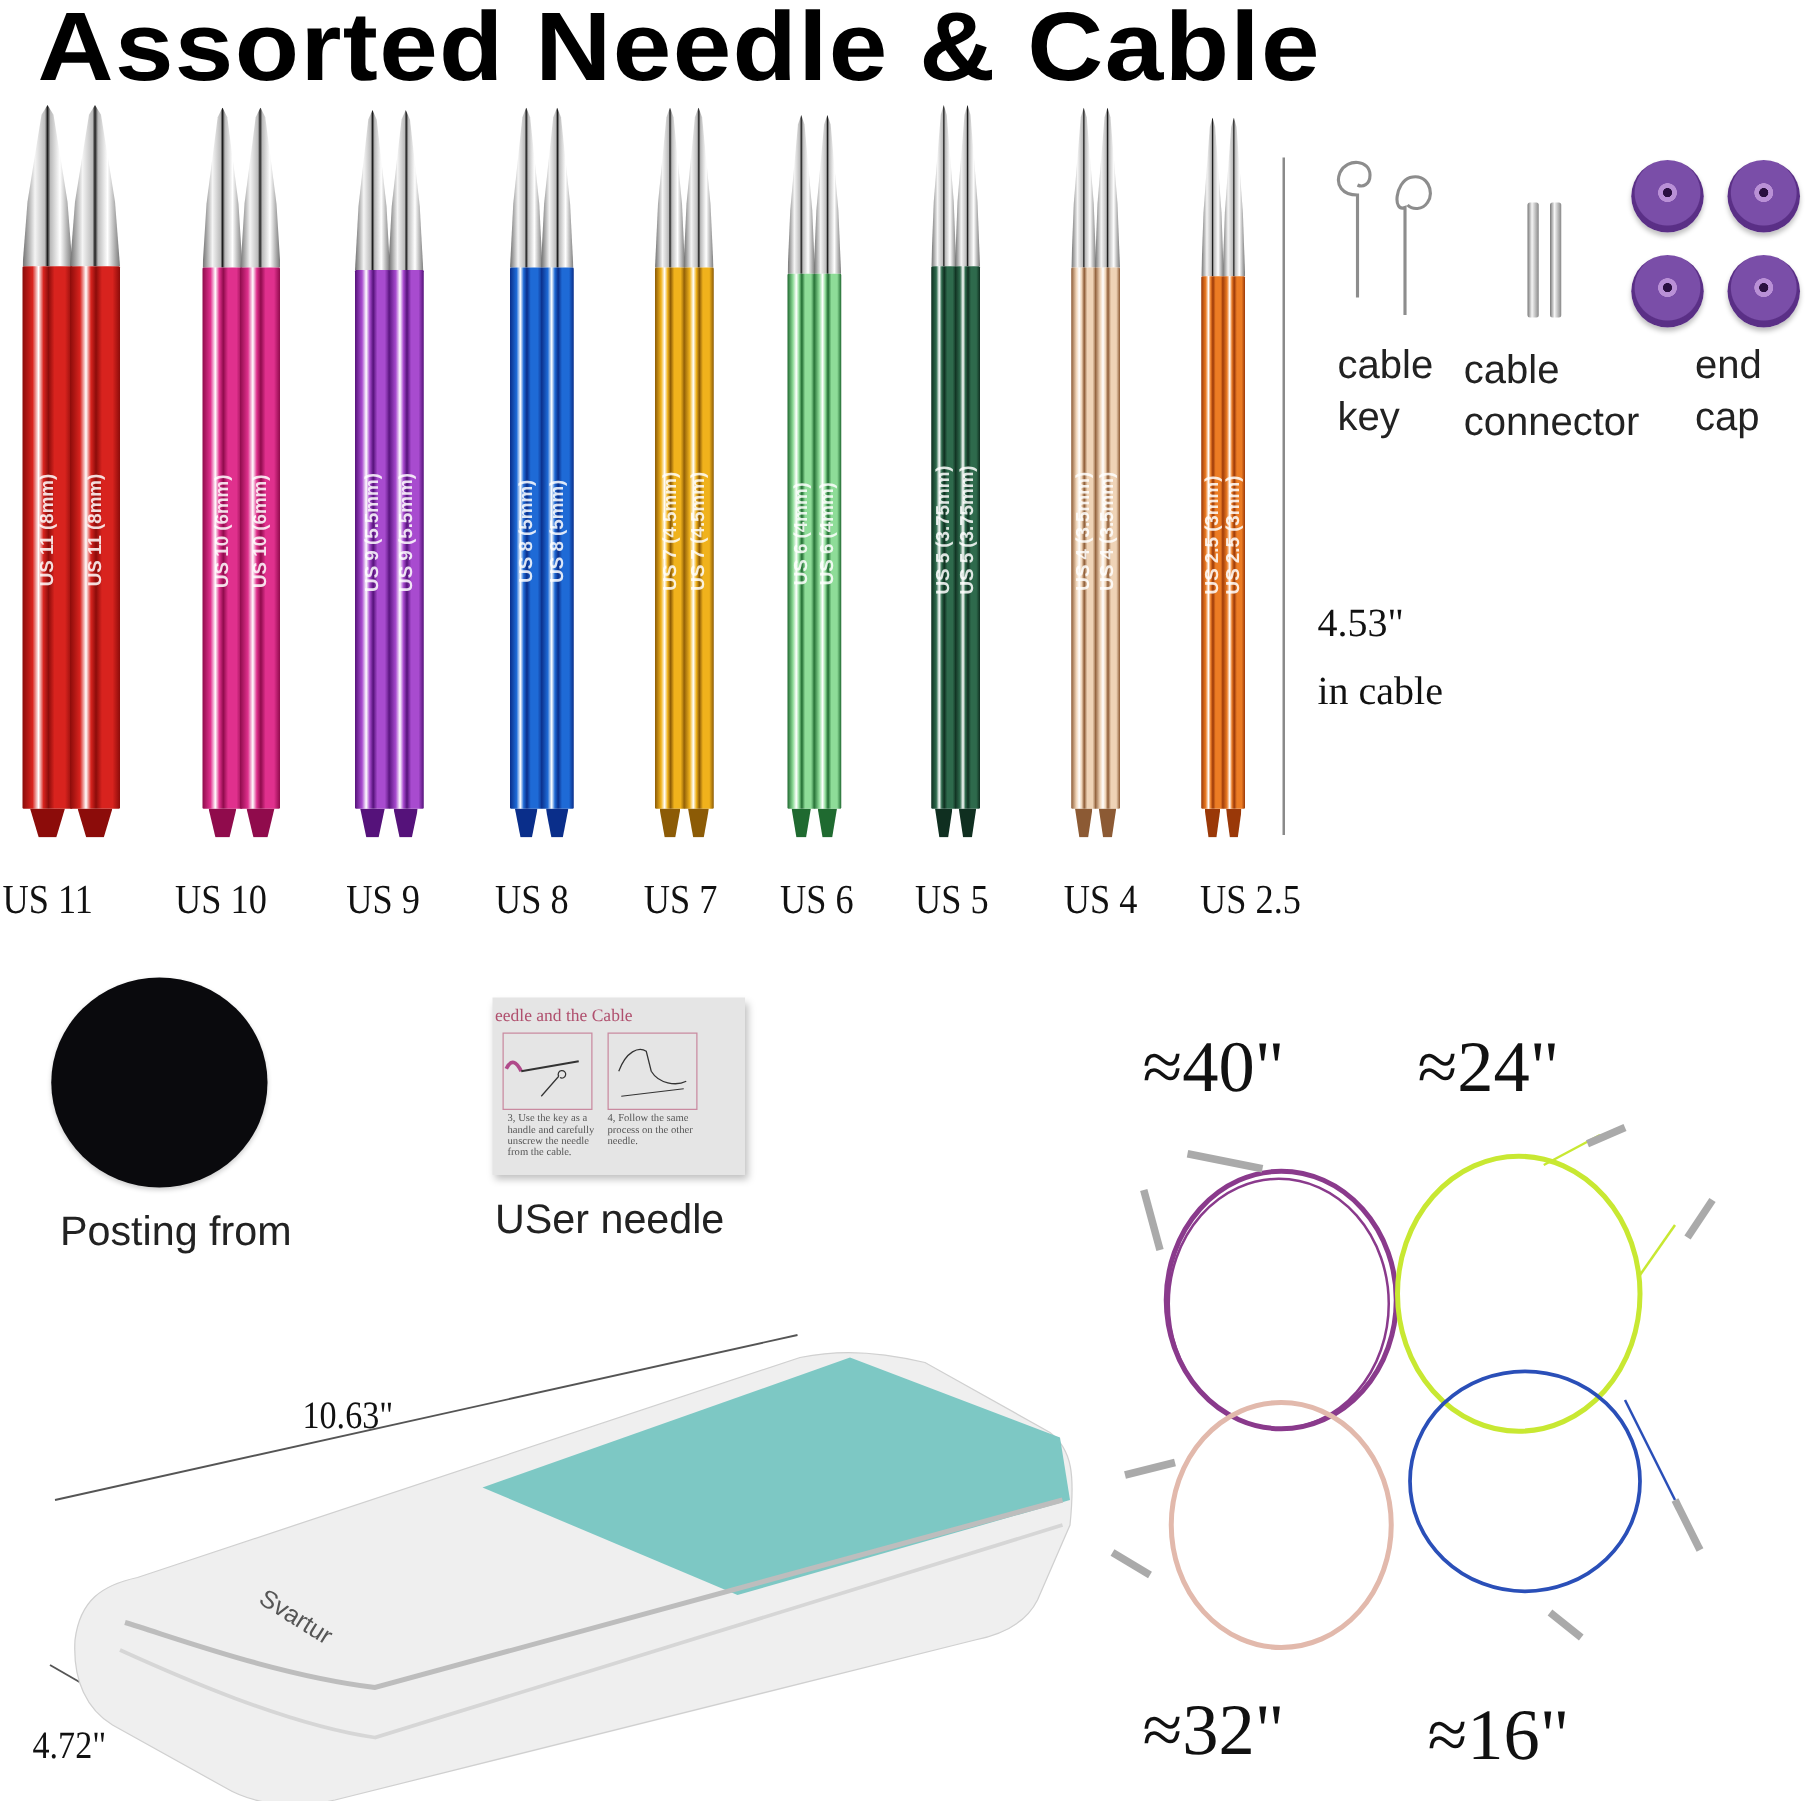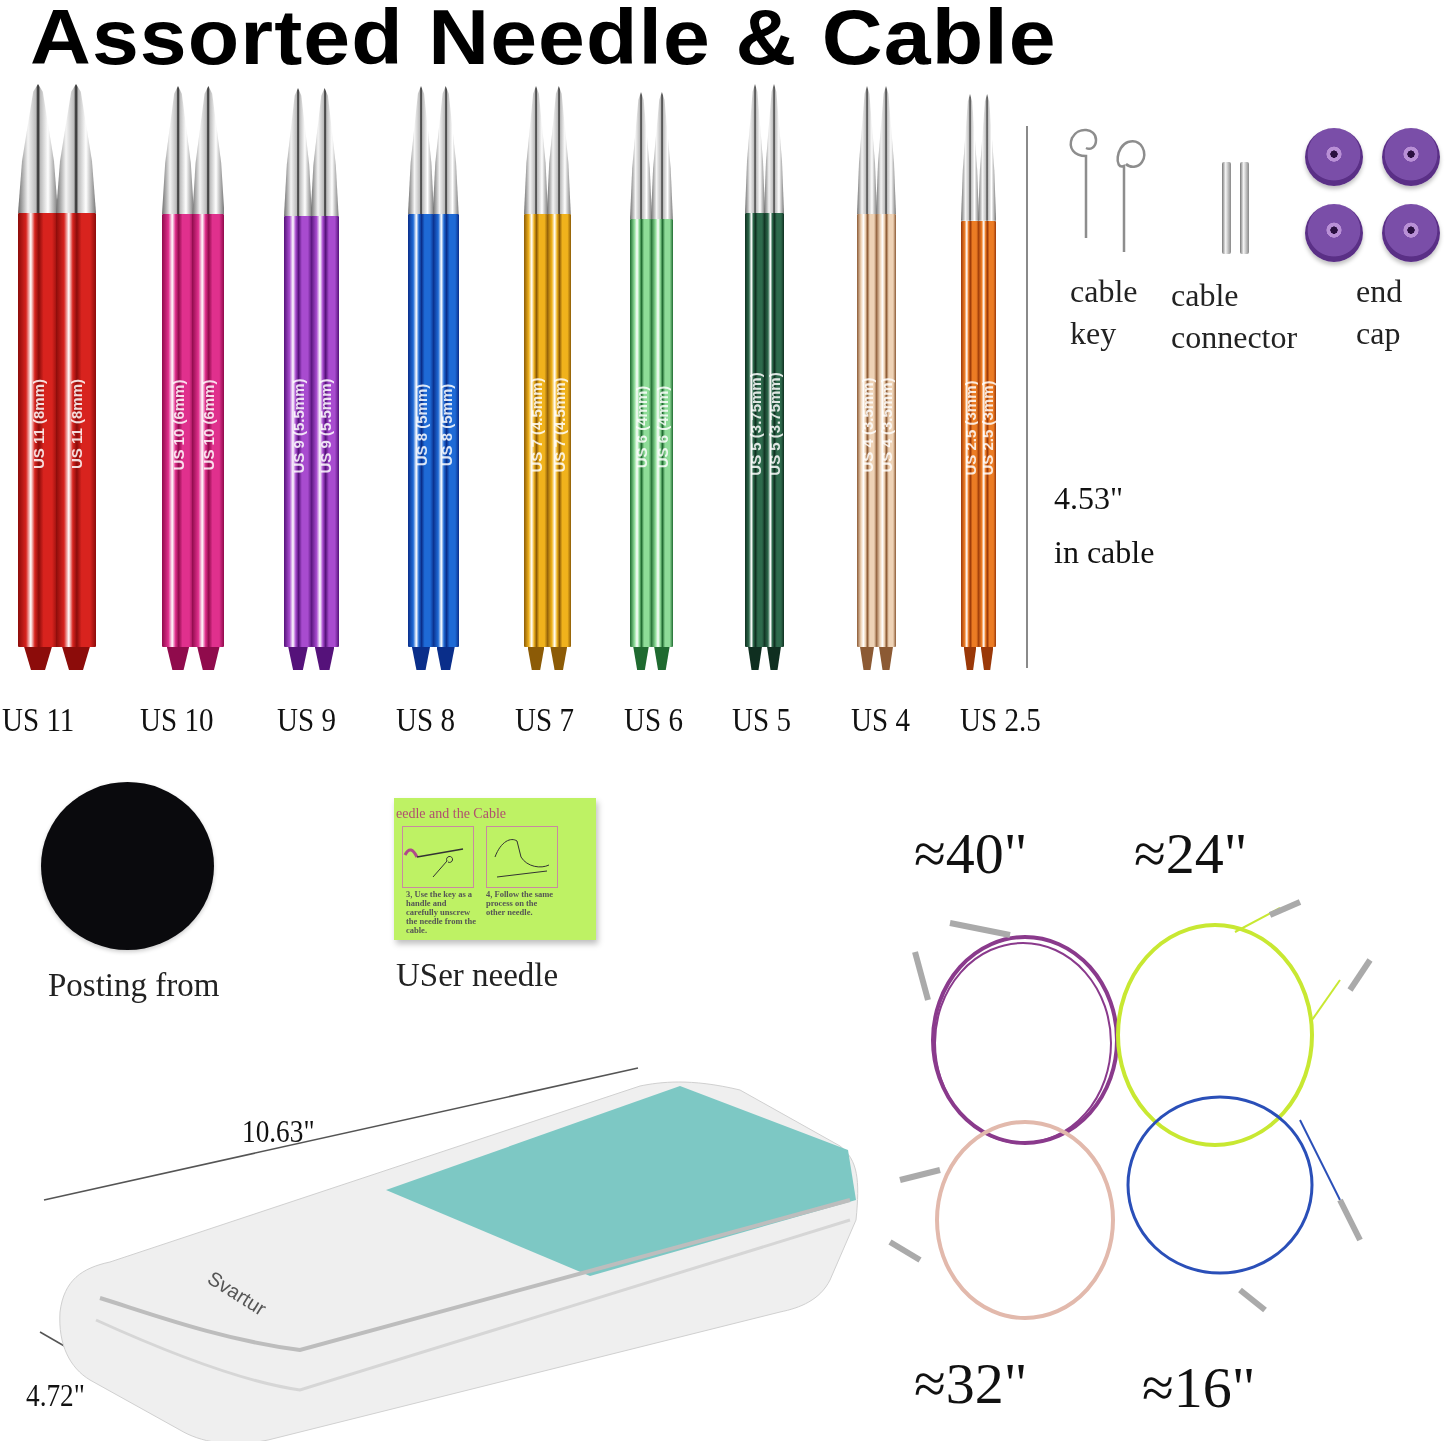--- a/index.html
+++ b/index.html
@@ -7,27 +7,27 @@
     .title { position: absolute; left: 30px; top: -8px; font-family: "Liberation Sans", sans-serif; font-weight: 900; font-size: 78px; letter-spacing: 1px; color: #000; transform: scaleX(1.08); transform-origin: left top; white-space: nowrap; }
     .needle-pair { position: absolute; top: 84px; height: 586px; }
     .needle { position: absolute; top: 0; width: 30px; height: 100%; }
     .needle .tip { position: absolute; top: 0; left: 0; width: 100%; height: 22%; background: linear-gradient(90deg, #6f6f6f 0%, #f4f4f4 25%, #bbb 45%, #1d1d1d 50%, #bbb 56%, #ffffff 75%, #777 100%); clip-path: polygon(50% 0, 62% 6%, 90% 60%, 100% 100%, 0 100%, 10% 60%, 38% 6%); }
     .needle .body { position: absolute; top: 22%; left: 0; width: 100%; height: 74%; border-radius: 1px; }
     .needle .bottom { position: absolute; top: 96%; left: 15%; width: 70%; height: 4%; clip-path: polygon(0 0, 100% 0, 75% 100%, 25% 100%); }
     .needle .label { position: absolute; left: 50%; top: 58%; transform: translate(-50%, -50%) rotate(-90deg); white-space: nowrap; font-family: "Liberation Sans", sans-serif; font-size: 15px; font-weight: bold; color: rgba(255,255,255,0.85); }
     .size-label { position: absolute; top: 702px; font-size: 33px; font-family: "Liberation Serif", serif; transform: scaleX(0.88); transform-origin: left top; white-space: nowrap; }
     .vline { position: absolute; left: 1026px; top: 126px; width: 2px; height: 542px; background: #8a8a8a; }
     .length-text { position: absolute; left: 1054px; font-size: 32px; font-family: "Liberation Serif", serif; }
-    .acc-label { position: absolute; font-size: 32px; line-height: 42px; font-family: Liberation Serif, serif; color: #222; }
+    .acc-label { position: absolute; font-size: 32px; line-height: 42px; font-family: Liberation Sans, sans-serif; color: #222; }
     .cap { position: absolute; width: 58px; height: 58px; border-radius: 50%; background: radial-gradient(circle at 50% 45%, #2a1040 0 8%, #b990d6 9% 17%, #7a4ea8 18% 60%, #5a2f86 62% 100%); box-shadow: 0 3px 4px rgba(0,0,0,0.25); }
     .posting-tool { position: absolute; left: 41px; top: 782px; width: 173px; height: 168px; border-radius: 50%; background: #0a0a0d; box-shadow: 0 2px 4px rgba(0,0,0,0.2); }
-    .manual { position: absolute; left: 394px; top: 798px; width: 202px; height: 142px; background: #bef264; box-shadow: 2px 4px 6px rgba(0,0,0,0.25); }
+    .manual { position: absolute; left: 394px; top: 798px; width: 202px; height: 142px; background: #e5e5e5; box-shadow: 2px 4px 6px rgba(0,0,0,0.25); }
     .manual .mtitle { position: absolute; left: 2px; top: 8px; font-size: 14px; color: #b0506e; white-space: nowrap; }
     .manual .mbox { position: absolute; top: 28px; width: 70px; height: 60px; border: 1.5px solid #c98aa0; }
-    .manual .mstep { position: absolute; top: 92px; font-size: 8.5px; line-height: 9px; color: #555; width: 70px; font-weight: bold; }
+    .manual .mstep { position: absolute; top: 92px; font-size: 8.5px; line-height: 9px; color: #555; width: 70px; }
     .cable-label { position: absolute; font-size: 58px; font-family: "Liberation Serif", serif; white-space: nowrap; }
     .dim-label { position: absolute; font-size: 31px; font-family: "Liberation Serif", serif; transform: scaleX(0.88); transform-origin: left top; white-space: nowrap; }
     svg { position: absolute; overflow: visible; }
   </style>
 </head>
 <body>
 
 <div class="title">Assorted Needle &amp; Cable</div>
 
 <div id="needles">

